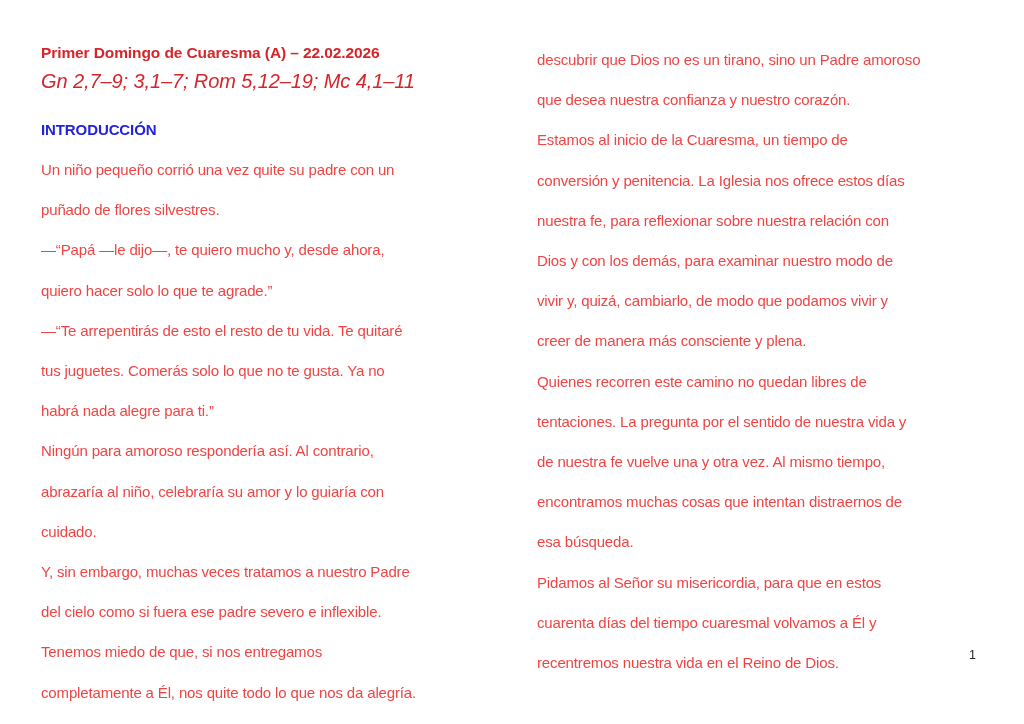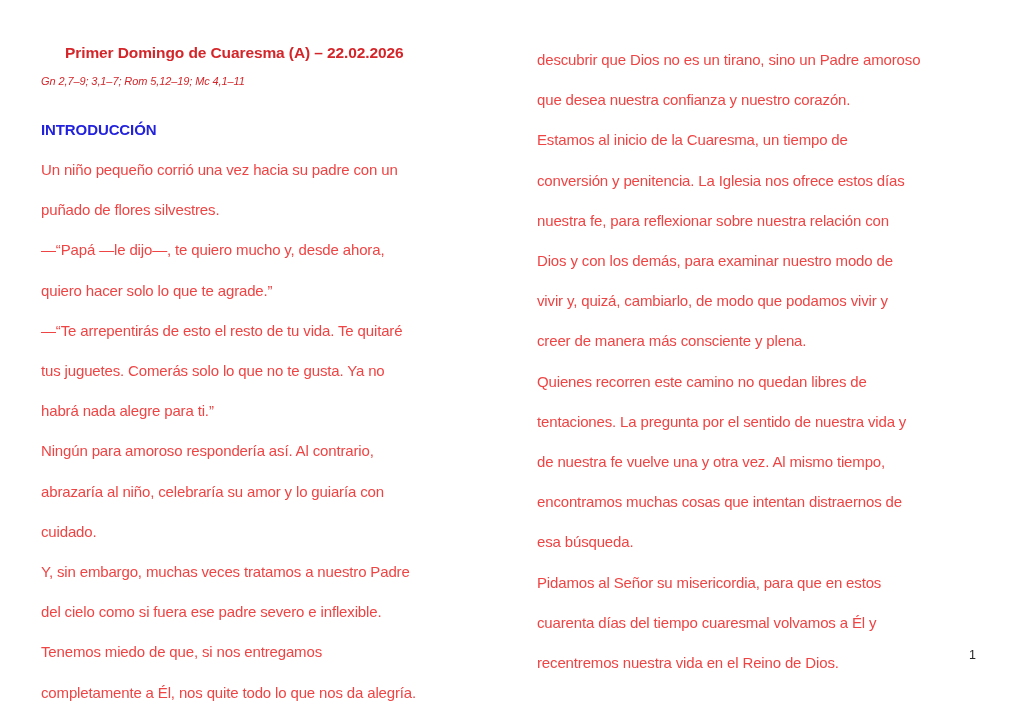--- a/index.html
+++ b/index.html
@@ -31,25 +31,24 @@
   .column-left  { left: 41px;  width: 448px; }
   .column-right { left: 537px; width: 452px; }
 
   .doc-title {
     font-size: 15.5px;
     font-weight: bold;
     color: #d4262a;
     line-height: 26px;
     letter-spacing: -0.1px;
     white-space: nowrap;
-    margin-left: 24px;
   }
 
   .doc-readings {
-    font-size: 11px;
+    font-size: 20px;
     font-style: italic;
     color: #d4262a;
     line-height: 30px;
     letter-spacing: -0.1px;
     white-space: nowrap;
   }
 
   .section-heading {
     font-size: 15px;
     font-weight: bold;
@@ -83,21 +82,21 @@
 
   <div class="column column-left">
 
     <div class="doc-title">Primer Domingo de Cuaresma (A) – 22.02.2026</div>
 
     <div class="doc-readings">Gn 2,7–9; 3,1–7; Rom 5,12–19; Mc 4,1–11</div>
 
     <div class="section-heading">INTRODUCCIÓN</div>
 
     <div class="body-text">
-      <div class="body-line">Un niño pequeño corrió una vez hacia su padre con un</div>
+      <div class="body-line">Un niño pequeño corrió una vez quite su padre con un</div>
       <div class="body-line">puñado de flores silvestres.</div>
       <div class="body-line">—“Papá —le dijo—, te quiero mucho y, desde ahora,</div>
       <div class="body-line">quiero hacer solo lo que te agrade.”</div>
       <div class="body-line">—“Te arrepentirás de esto el resto de tu vida. Te quitaré</div>
       <div class="body-line">tus juguetes. Comerás solo lo que no te gusta. Ya no</div>
       <div class="body-line">habrá nada alegre para ti.”</div>
       <div class="body-line">Ningún para amoroso respondería así. Al contrario,</div>
       <div class="body-line">abrazaría al niño, celebraría su amor y lo guiaría con</div>
       <div class="body-line">cuidado.</div>
       <div class="body-line">Y, sin embargo, muchas veces tratamos a nuestro Padre</div>

